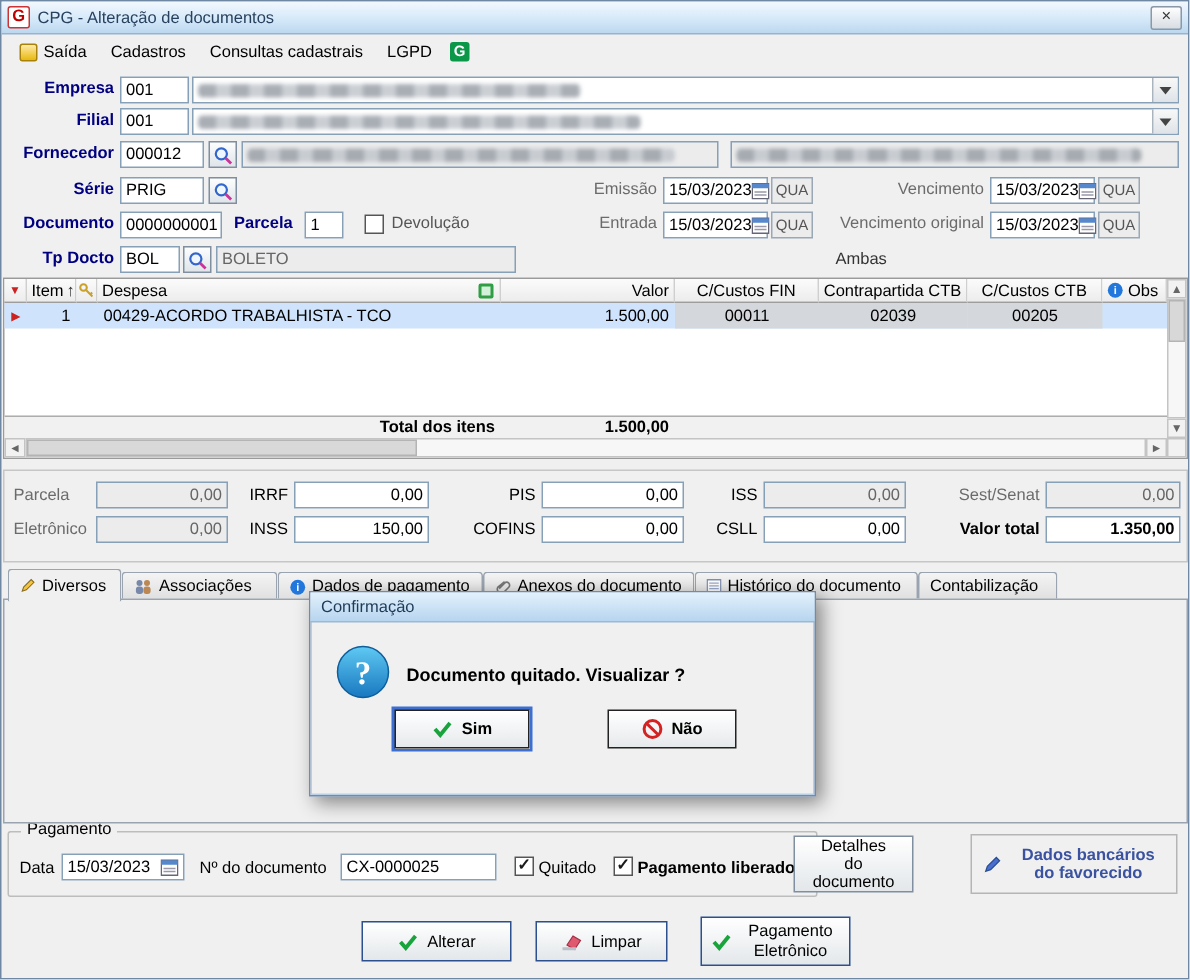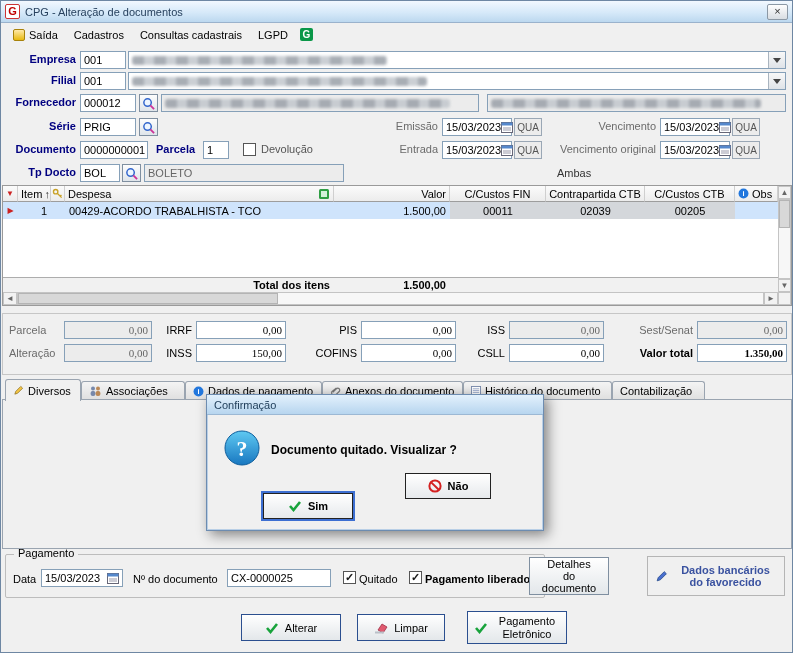--- a/index.html
+++ b/index.html
@@ -22,21 +22,21 @@
   .exit-ic{width:12px;height:12px;background:linear-gradient(#ffe9a8,#e8b90f);border:1px solid #a8820a;border-radius:2px;}
   .g-green{width:13px;height:13px;background:#0a9748;border-radius:2px;color:#fff;font-weight:bold;
     font-size:10px;line-height:13px;text-align:center;margin-left:4px;}
   
   .lbl{position:absolute;color:#000080;font-weight:bold;text-align:right;}
   .lblg{position:absolute;color:#6b6b6b;text-align:right;}
   .lbll{position:absolute;color:#000;}
   .fld{position:absolute;background:#fff;border:1px solid #86a0b8;height:18px;
     display:flex;align-items:center;padding:0 3px;}
   .fldg{background:#ececec;color:#666;}
-  .right{justify-content:flex-end;font-family:Liberation Serif, serif;}
+  .right{justify-content:flex-end;}
   .bold{font-weight:bold;}
   .icbtn{position:absolute;width:19px;height:18px;border:1px solid #7f8fa0;
     background:linear-gradient(#fdfdfd,#dfe5ea);display:flex;align-items:center;justify-content:center;}
   .dow{position:absolute;width:28px;height:18px;background:#ececec;border:1px solid #9aa7b5;
     color:#555;display:flex;align-items:center;justify-content:center;font-size:10px;}
   .datefld{font-size:11px;}
   .cal{margin-left:auto;display:flex;align-items:center;}
   .combo-arrow{width:17px;height:16px;margin-left:auto;background:linear-gradient(#f8f8f8,#dfe3e8);
     border-left:1px solid #a9b4bf;display:flex;align-items:center;justify-content:center;}
   .tri-down{width:0;height:0;border-left:4px solid transparent;border-right:4px solid transparent;border-top:5px solid #444;}
@@ -72,21 +72,21 @@
   
   .group{position:absolute;border:1px solid #bdbdbd;border-radius:2px;}
   .legend{position:absolute;top:-8px;left:8px;background:#f0f0f0;padding:0 4px;}
   
   .dialog{position:absolute;left:205px;top:393px;width:338px;height:137px;background:#f0f0f0;
     border:1px solid #6d8cb0;box-shadow:0 0 0 1px #b9cfe6 inset,4px 4px 12px rgba(0,0,0,.45);z-index:10;}
   .dialog-title{height:20px;background:linear-gradient(#e3f1fc,#b7d5ef);border-bottom:1px solid #9cb8d4;
     display:flex;align-items:center;padding:0 7px;color:#1d3least;color:#1d3b57;}
   .dlg-btn{position:absolute;width:90px;height:26px;background:linear-gradient(#ffffff,#e6e9ec);
     border:1px solid #222;display:flex;align-items:center;justify-content:center;gap:6px;font-weight:bold;}
-  .dlg-btn.default{box-shadow:0 0 0 2px #3d6fd2;margin-top:20px;}
+  .dlg-btn.default{box-shadow:0 0 0 2px #3d6fd2;}
 </style>
 </head>
 <body>
 
 <div class="app">
 
   <div class="titlebar">
     <div class="app-icon">G</div>
     <span class="title-text">CPG - Alteração de documentos</span>
     <div class="close-btn">×</div>
@@ -326,21 +326,21 @@
   <div class="fld fldg right" style="left:63px;top:320px;width:88px;">0,00</div>
   <div class="lbll" style="left:155px;top:323px;width:36px;text-align:right;">IRRF</div>
   <div class="fld right" style="left:195px;top:320px;width:90px;">0,00</div>
   <div class="lbll" style="left:322px;top:323px;width:34px;text-align:right;">PIS</div>
   <div class="fld right" style="left:360px;top:320px;width:95px;">0,00</div>
   <div class="lbll" style="left:470px;top:323px;width:34px;text-align:right;">ISS</div>
   <div class="fld fldg right" style="left:508px;top:320px;width:95px;">0,00</div>
   <div class="lblg" style="left:630px;top:323px;width:62px;">Sest/Senat</div>
   <div class="fld fldg right" style="left:696px;top:320px;width:90px;">0,00</div>
 
-  <div class="lblg" style="left:8px;top:346px;width:52px;text-align:left;">Alteração</div>
+  <div class="lblg" style="left:8px;top:346px;width:52px;text-align:left;">Eletrônico</div>
   <div class="fld fldg right" style="left:63px;top:343px;width:88px;">0,00</div>
   <div class="lbll" style="left:155px;top:346px;width:36px;text-align:right;">INSS</div>
   <div class="fld right" style="left:195px;top:343px;width:90px;">150,00</div>
   <div class="lbll" style="left:308px;top:346px;width:48px;text-align:right;">COFINS</div>
   <div class="fld right" style="left:360px;top:343px;width:95px;">0,00</div>
   <div class="lbll" style="left:470px;top:346px;width:34px;text-align:right;">CSLL</div>
   <div class="fld right" style="left:508px;top:343px;width:95px;">0,00</div>
   <div class="lbll bold" style="left:606px;top:346px;width:86px;text-align:right;">Valor total</div>
   <div class="fld right bold" style="left:696px;top:343px;width:90px;">1.350,00</div>
 

